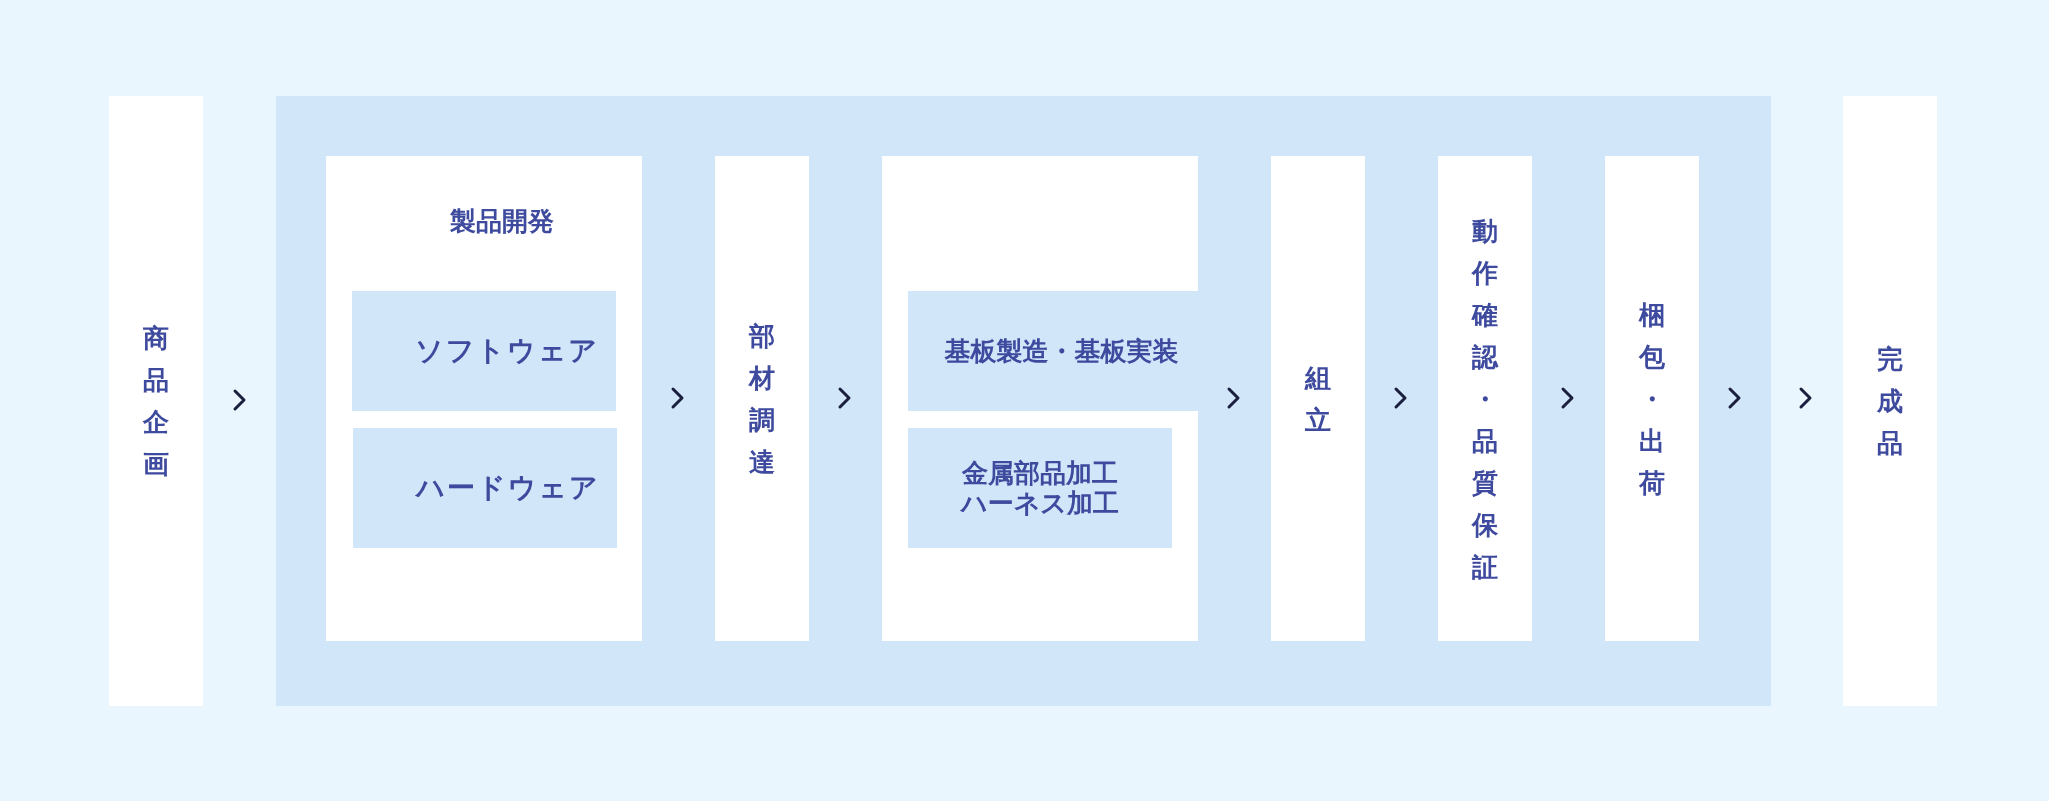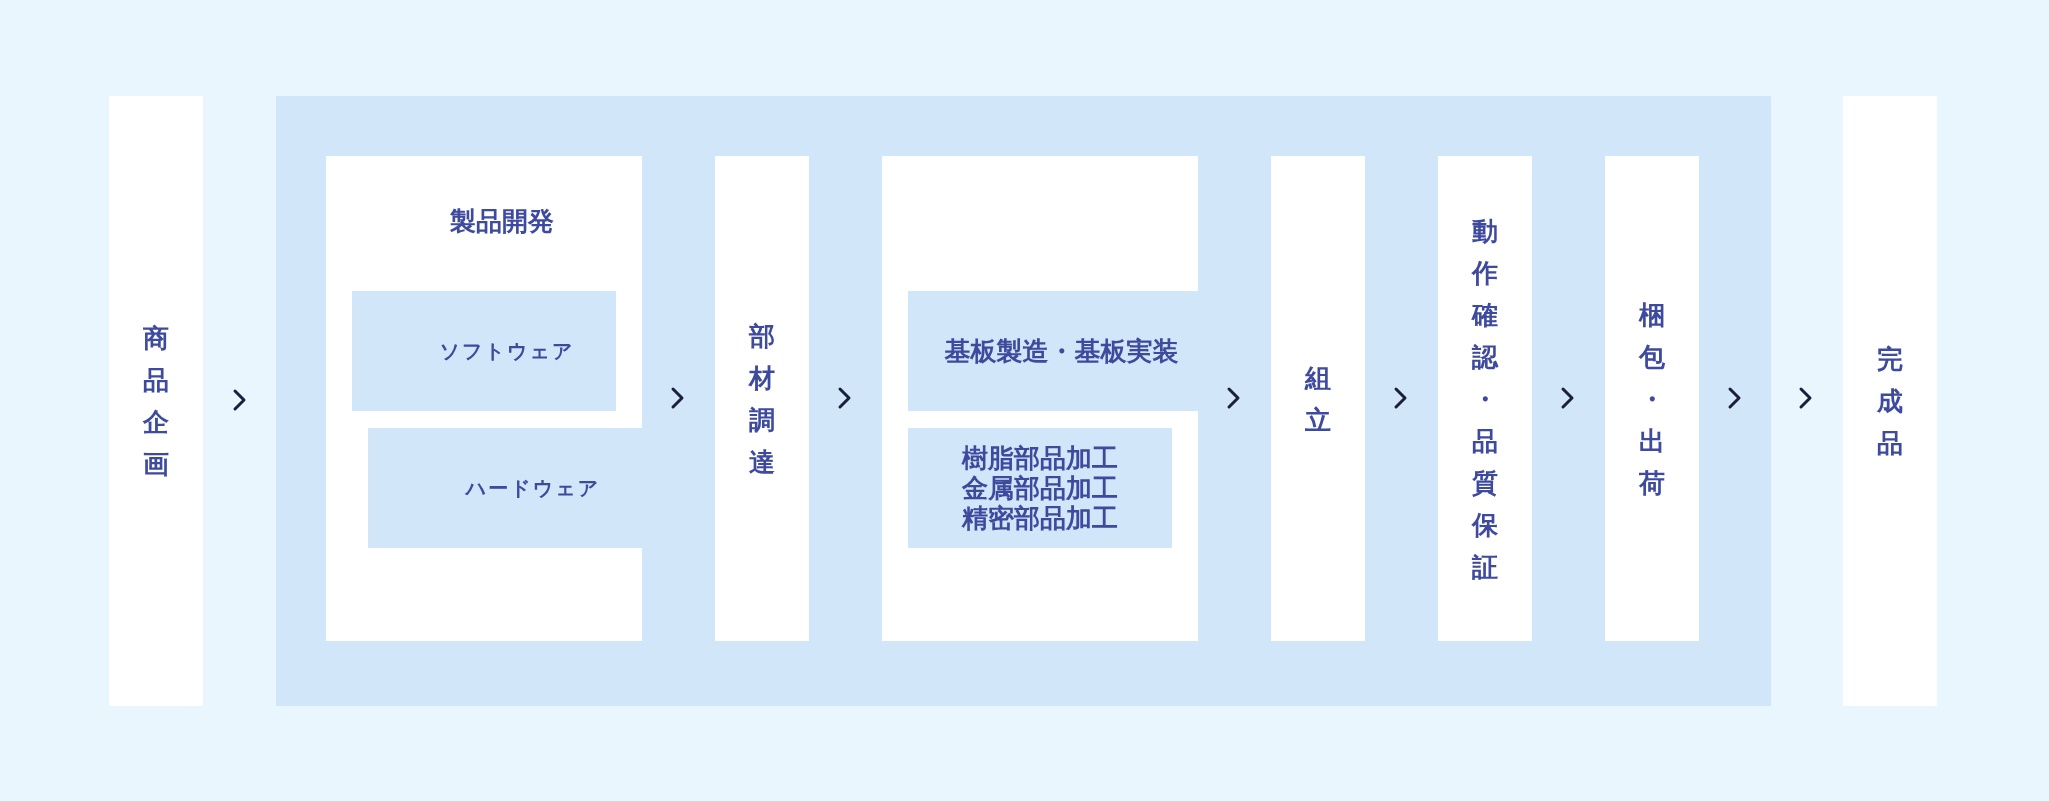--- a/index.html
+++ b/index.html
@@ -44,21 +44,21 @@
       position: absolute;
       left: 0; right: 0;
       top: 50%;
       transform: translateY(-50%);
       text-align: center;
       color: #3d4a9e;
       font-weight: bold;
       font-size: 26px;
       line-height: 30px;
     }
-    .subtext.big { font-size: 20px; letter-spacing: 2px; margin-left: 46px; }
+    .subtext.big { font-size: 28px; letter-spacing: 2px; margin-left: 46px; }
     .subtext span { display: block; }
     .arrow {
       position: absolute;
       width: 20px; height: 24px;
     }
     .arrow svg { width: 20px; height: 24px; display: block; }
   </style>
 </head>
 <body>
 
@@ -77,21 +77,21 @@
     </svg>
 </div>
 
 <div class="abs band" style="left:276px; top:96px; width:1495px; height:610px;"></div>
 
 <div class="abs box" style="left:326px; top:156px; width:316px; height:485px;">
   <div class="htitle" style="top:50px;padding-left:36px;">製品開発</div>
   <div class="abs sub" style="left:26px; top:135px; width:264px; height:120px;">
     <div class="subtext big">ソフトウェア</div>
   </div>
-  <div class="abs sub" style="left:42px; top:272px; width:284px; height:120px;">
+  <div class="abs sub" style="left:27px; top:272px; width:264px; height:120px;">
     <div class="subtext big">ハードウェア</div>
   </div>
 </div>
 
 <div class="arrow" style="left:668px; top:386px;">
   <svg viewBox="0 0 20 24">
       <polyline points="5,3 14,12 5,21" fill="none" stroke="#1a1f3d" stroke-width="3" stroke-linecap="round" stroke-linejoin="round"></polyline>
     </svg>
 </div>
 
@@ -111,23 +111,22 @@
 </div>
 
 <div class="abs box" style="left:882px; top:156px; width:316px; height:485px;">
   <div class="abs sub" style="left:26px; top:135px; width:307px; height:120px;">
     <div class="subtext">
       <span>基板製造・基板実装</span>
     </div>
   </div>
   <div class="abs sub" style="left:26px; top:272px; width:264px; height:120px;">
     <div class="subtext">
-      <span>樹脂部品加工</span>
       <span>金属部品加工</span>
-      <span>精密部品加工</span>
+      <span>ハーネス加工</span>
     </div>
   </div>
 </div>
 
 <div class="arrow" style="left:1224px; top:386px;">
   <svg viewBox="0 0 20 24">
       <polyline points="5,3 14,12 5,21" fill="none" stroke="#1a1f3d" stroke-width="3" stroke-linecap="round" stroke-linejoin="round"></polyline>
     </svg>
 </div>
 

